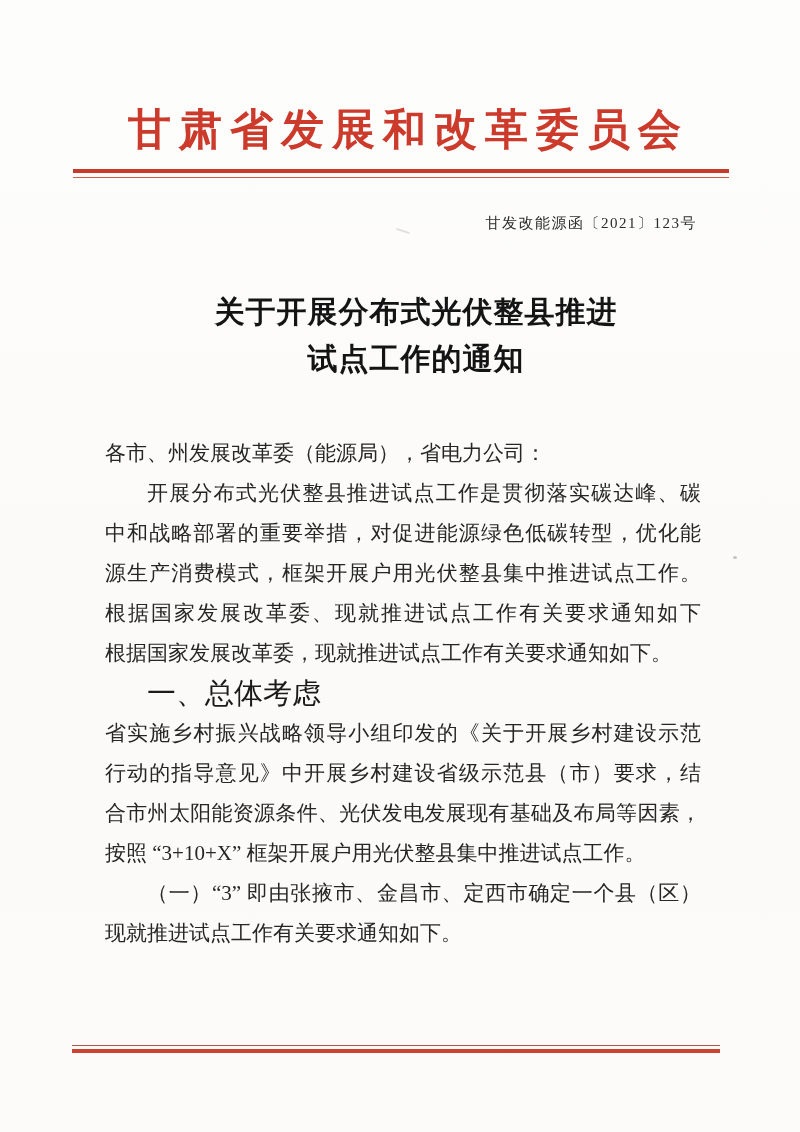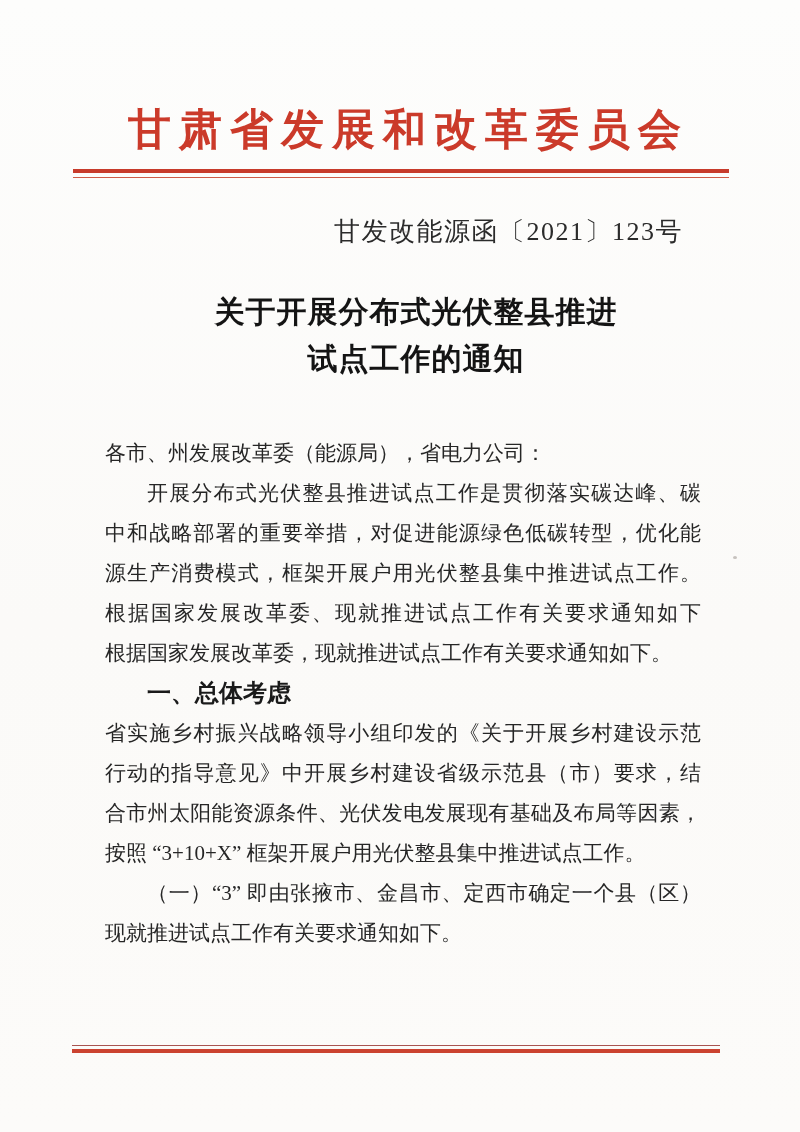--- a/index.html
+++ b/index.html
@@ -20,43 +20,43 @@
     letter-spacing:8px;padding-left:17px;box-sizing:border-box;
     color:#cb3a2a;
     line-height:48px;
     white-space:nowrap;
   }
   .head-rule{position:absolute;left:73px;top:169px;width:656px;}
   .head-rule .thick{height:4px;background:#c73b2b;}
   .head-rule .thin{height:1.5px;background:#cf5b47;margin-top:3.5px;}
   
   .doc-no{
-    position:absolute;top:214px;right:117px;
-    font-size:26px;letter-spacing:1.5px;color:#2b2b2b;
+    position:absolute;top:214px;right:103px;
+    font-size:15px;letter-spacing:1.5px;color:#2b2b2b;
     white-space:nowrap;
   }
   
   .doc-title{
     position:absolute;top:288px;left:16px;width:100%;
     text-align:center;
     font-size:30px;font-weight:700;letter-spacing:1px;
     line-height:47px;color:#141414;
   }
   
   .body-text{
     position:absolute;left:105px;top:433px;width:596px;
     font-size:21px;line-height:40px;color:#262626;
   }
   .line{min-height:40px;}
   .line.plain{white-space:nowrap;}
   .line.stretch{text-align:justify;text-align-last:justify;}
   .line.indent{text-indent:42px;}
   .line.heading{
     font-family:"Liberation Sans","DejaVu Sans",sans-serif;
-    font-weight:700;font-size:24px;color:#1a1a1a;
+    font-weight:400;font-size:29px;color:#1a1a1a;
   }
   
   .foot-rule{position:absolute;left:72px;top:1045px;width:648px;}
   .foot-rule .thin{height:1px;background:#a85450;}
   .foot-rule .thick{height:4px;background:#cb4330;margin-top:3px;}
   
   .speck{position:absolute;background:#9a948e;border-radius:50%;opacity:.55;}
   .speck.s1{left:733px;top:556px;width:4px;height:3px;}
   .speck.s2{left:396px;top:230px;width:14px;height:2px;transform:rotate(18deg);opacity:.28;border-radius:2px;}
 </style>

